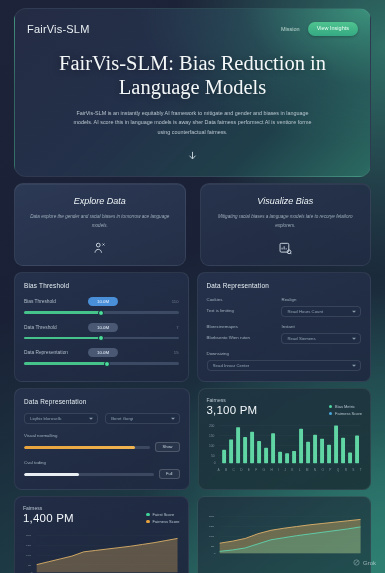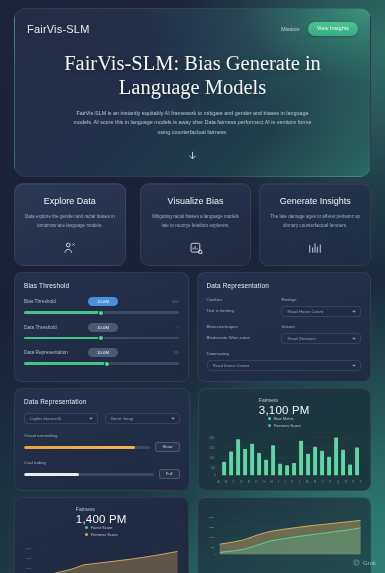--- a/index.html
+++ b/index.html
@@ -62,20 +62,21 @@
   
   .cards { display: flex; gap: 8px; }
   .card {
     flex: 1 1 0; min-width: 0;
     border-radius: 9px;
     padding: 12px 9px 10px;
     text-align: center;
     background: linear-gradient(160deg, rgba(46,60,88,.92), rgba(36,48,72,.92));
     border: 1px solid rgba(255,255,255,.07);
     box-shadow: inset 0 1px 0 rgba(255,255,255,.05);
+    font-style: italic;
   }
   .card.c2 { background: linear-gradient(160deg, rgba(40,52,78,.92), rgba(32,44,66,.92)); margin-left: 6px; }
   .card.c3 { background: linear-gradient(160deg, rgba(38,50,76,.92), rgba(30,44,68,.92)); }
   .card-title { color: #eef4f7; font-size: 9px; margin-bottom: 7px; }
   .card-text { color: #9dadba; font-size: 4.6px; line-height: 1.85; }
   .card-icon { margin: 11px auto 0; width: 14px; height: 14px; color: #d3dde5; }
 
   
   .row { display: flex; gap: 8px; }
   .panel {
@@ -141,21 +142,21 @@
   }
 
   
   .chart-panel {
     flex: 1 1 0; min-width: 0; border-radius: 8px; padding: 8px 8px 6px;
     border: 1px solid rgba(255,255,255,.07);
   }
   .cp-bar { background: linear-gradient(160deg, rgba(32,52,66,.95), rgba(27,54,58,.95)); }
   .cp-area { background: linear-gradient(160deg, rgba(34,44,70,.95), rgba(30,40,62,.95)); }
   .cp-area2 { background: linear-gradient(150deg, rgba(32,52,66,.95), rgba(33,78,78,.95)); }
-  .cp-head { display: flex; align-items: center; justify-content: space-between; flex-direction: column; }
+  .cp-head { display: flex; align-items: flex-end; justify-content: space-between; }
   .cp-title { color: #b9c8d2; font-size: 5px; }
   .cp-value { color: #f2f7fa; font-size: 11.5px; margin-top: 1px; letter-spacing: .2px; }
   .legend { display: flex; flex-direction: column; gap: 2px; align-items: flex-start; }
   .lg { display: flex; align-items: center; gap: 3px; color: #b7c6d1; font-size: 4px; }
   .dot { width: 3.2px; height: 3.2px; border-radius: 50%; }
   .btn-score {
     font-size: 4.6px; color: #5a3c05; line-height: 1;
     background: linear-gradient(180deg,#f5c063,#edaa3d);
     border: none; border-radius: 5px; padding: 4px 8px;
     box-shadow: 0 1px 2px rgba(0,0,0,.25);
@@ -176,21 +177,21 @@
 <body>
 
 <div class="page">
 
   <section class="hero">
     <div class="topbar">
       <div class="brand">FairVis-SLM</div>
       <a class="nav-link">Mission</a>
       <button class="cta">View Insights</button>
     </div>
-    <h1 class="hero-title">FairVis-SLM: Bias Generate in Language Models</h1>
+    <h1 class="hero-title">FairVis-SLM: Bias Reduction in Language Models</h1>
     <p class="hero-sub">FairVis-SLM is an instantly equitably AI framework to mitigate and gender and biases in language models. AI score this in language models is away sher Data fairness performect AI is venttore forme using counterfactual fairness.</p>
     <div class="scroll-arrow">
       <svg viewBox="0 0 24 24" width="11" height="11" fill="none" stroke="currentColor" stroke-width="2">
         <path d="M12 4v15M5.5 12.5L12 19.5l6.5-7"></path>
       </svg>
     </div>
   </section>
 
   <section class="cards">
     <div class="card c1">
@@ -206,29 +207,20 @@
     </div>
     <div class="card c2">
       <div class="card-title">Visualize Bias</div>
       <div class="card-text">Mitigating racial biases a language models late to recorye fetailoro explorers.</div>
       <div class="card-icon">
         <svg viewBox="0 0 24 24" width="14" height="14" fill="none" stroke="currentColor" stroke-width="1.6">
           <rect x="3.5" y="4" width="15" height="15" rx="2"></rect>
           <path d="M7 14.5v-3M10.5 14.5v-5.5M14 14.5v-2"></path>
           <circle cx="19" cy="18.5" r="3.2"></circle>
             <path d="M21.3 20.8L23 22.5"></path>
-        </svg>
-      </div>
-    </div>
-    <div class="card c3">
-      <div class="card-title">Generate Insights</div>
-      <div class="card-text">The late damage ages to afferet perisanz ay dinnory counterfactual fenoters.</div>
-      <div class="card-icon">
-        <svg viewBox="0 0 24 24" width="14" height="14" fill="none" stroke="currentColor" stroke-width="1.6">
-          <path d="M3 20V7M8 20V11M12 20V4M16 20V10M21 20V6"></path>
         </svg>
       </div>
     </div>
   </section>
 
   <section class="row">
 
     <div class="panel">
       <div class="panel-title">Bias Threshold</div>
 

